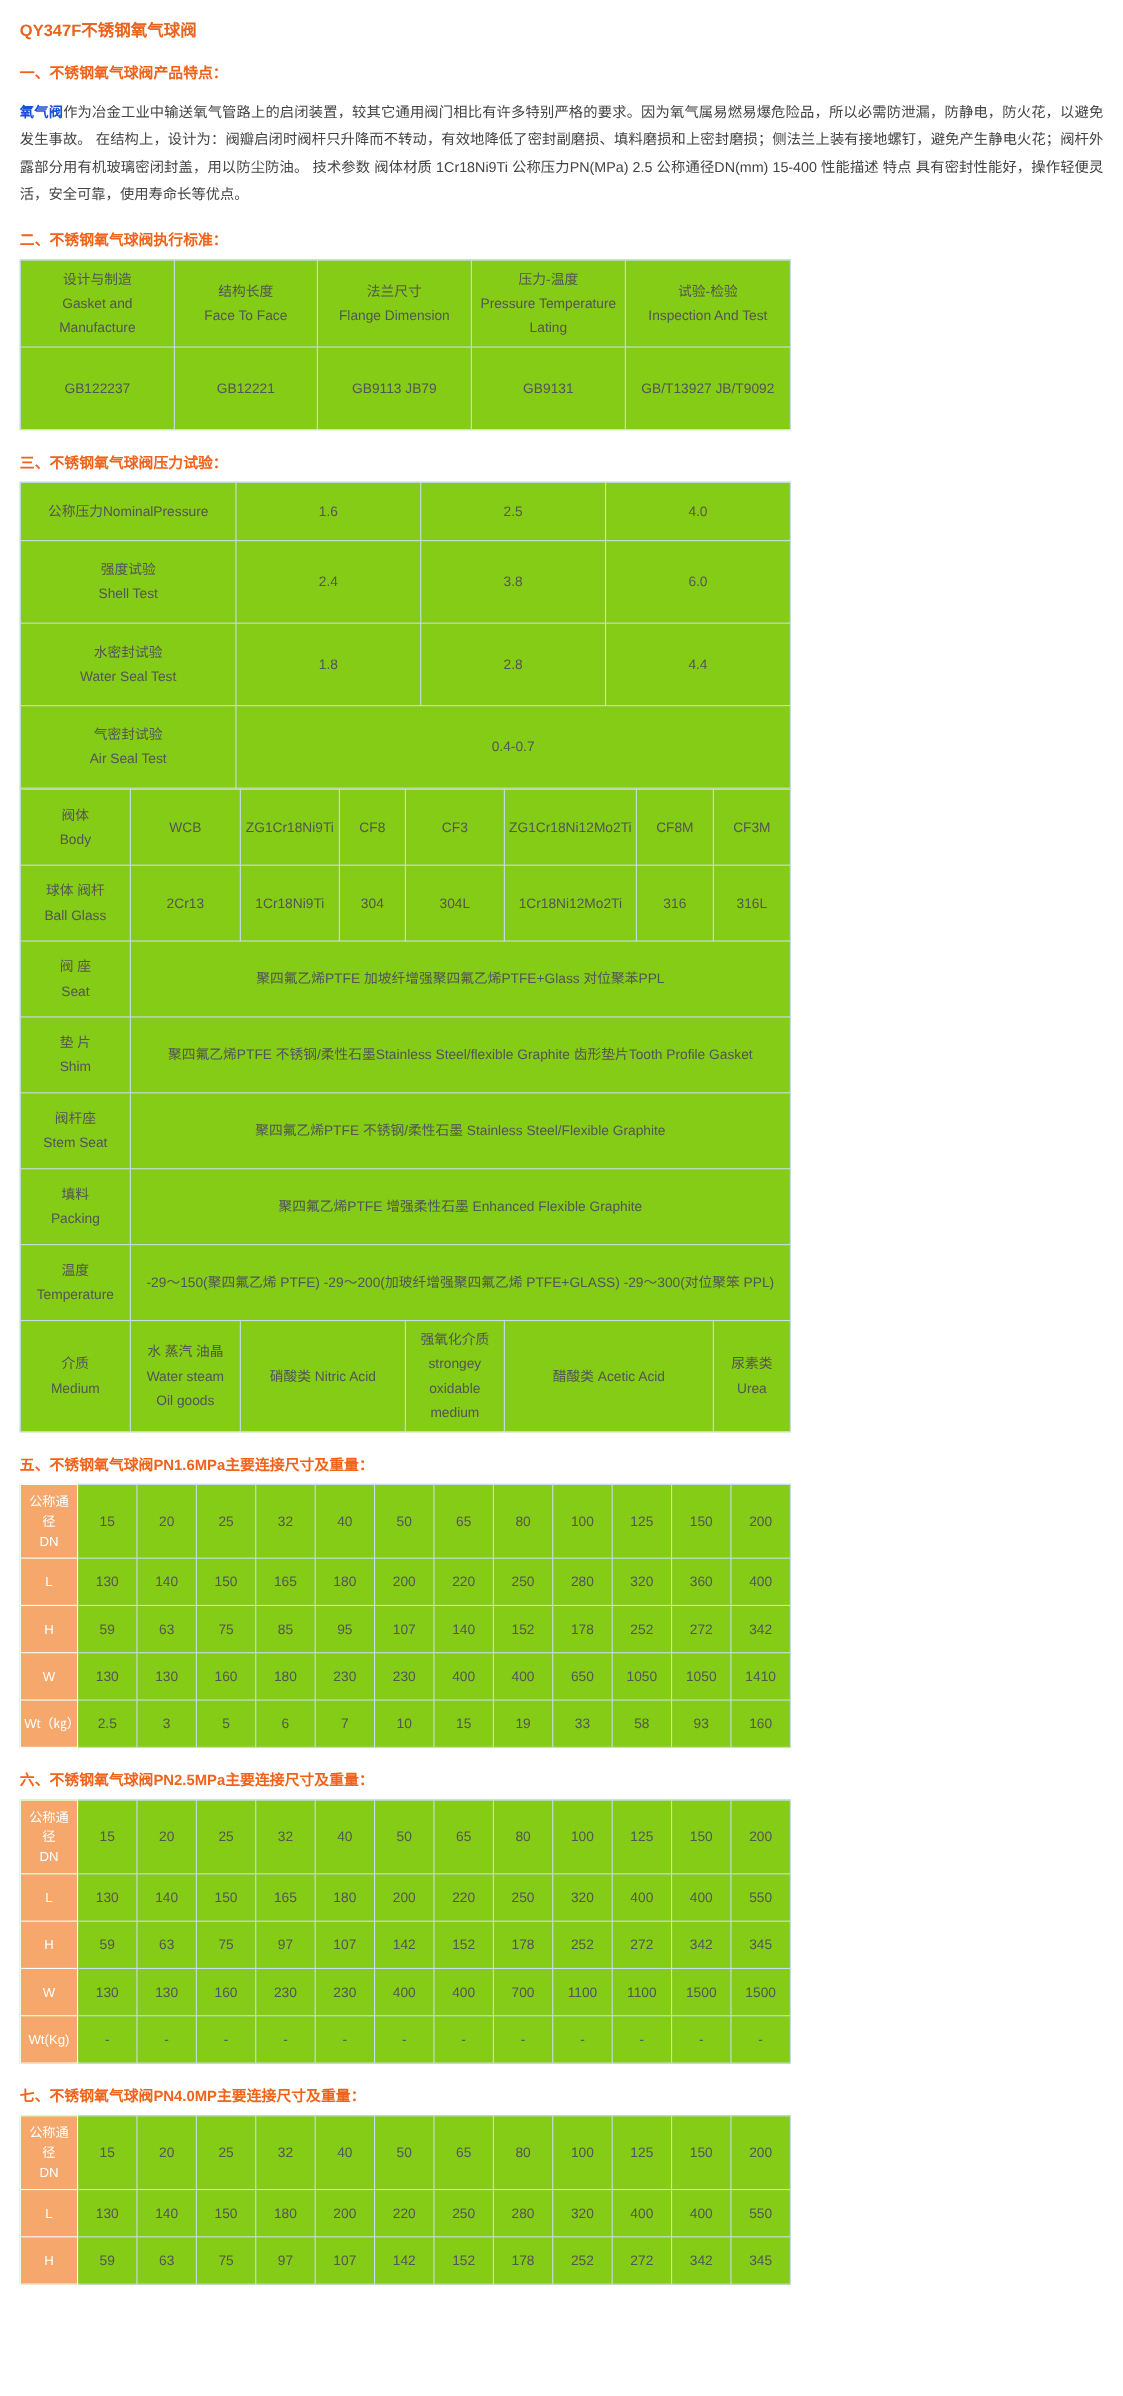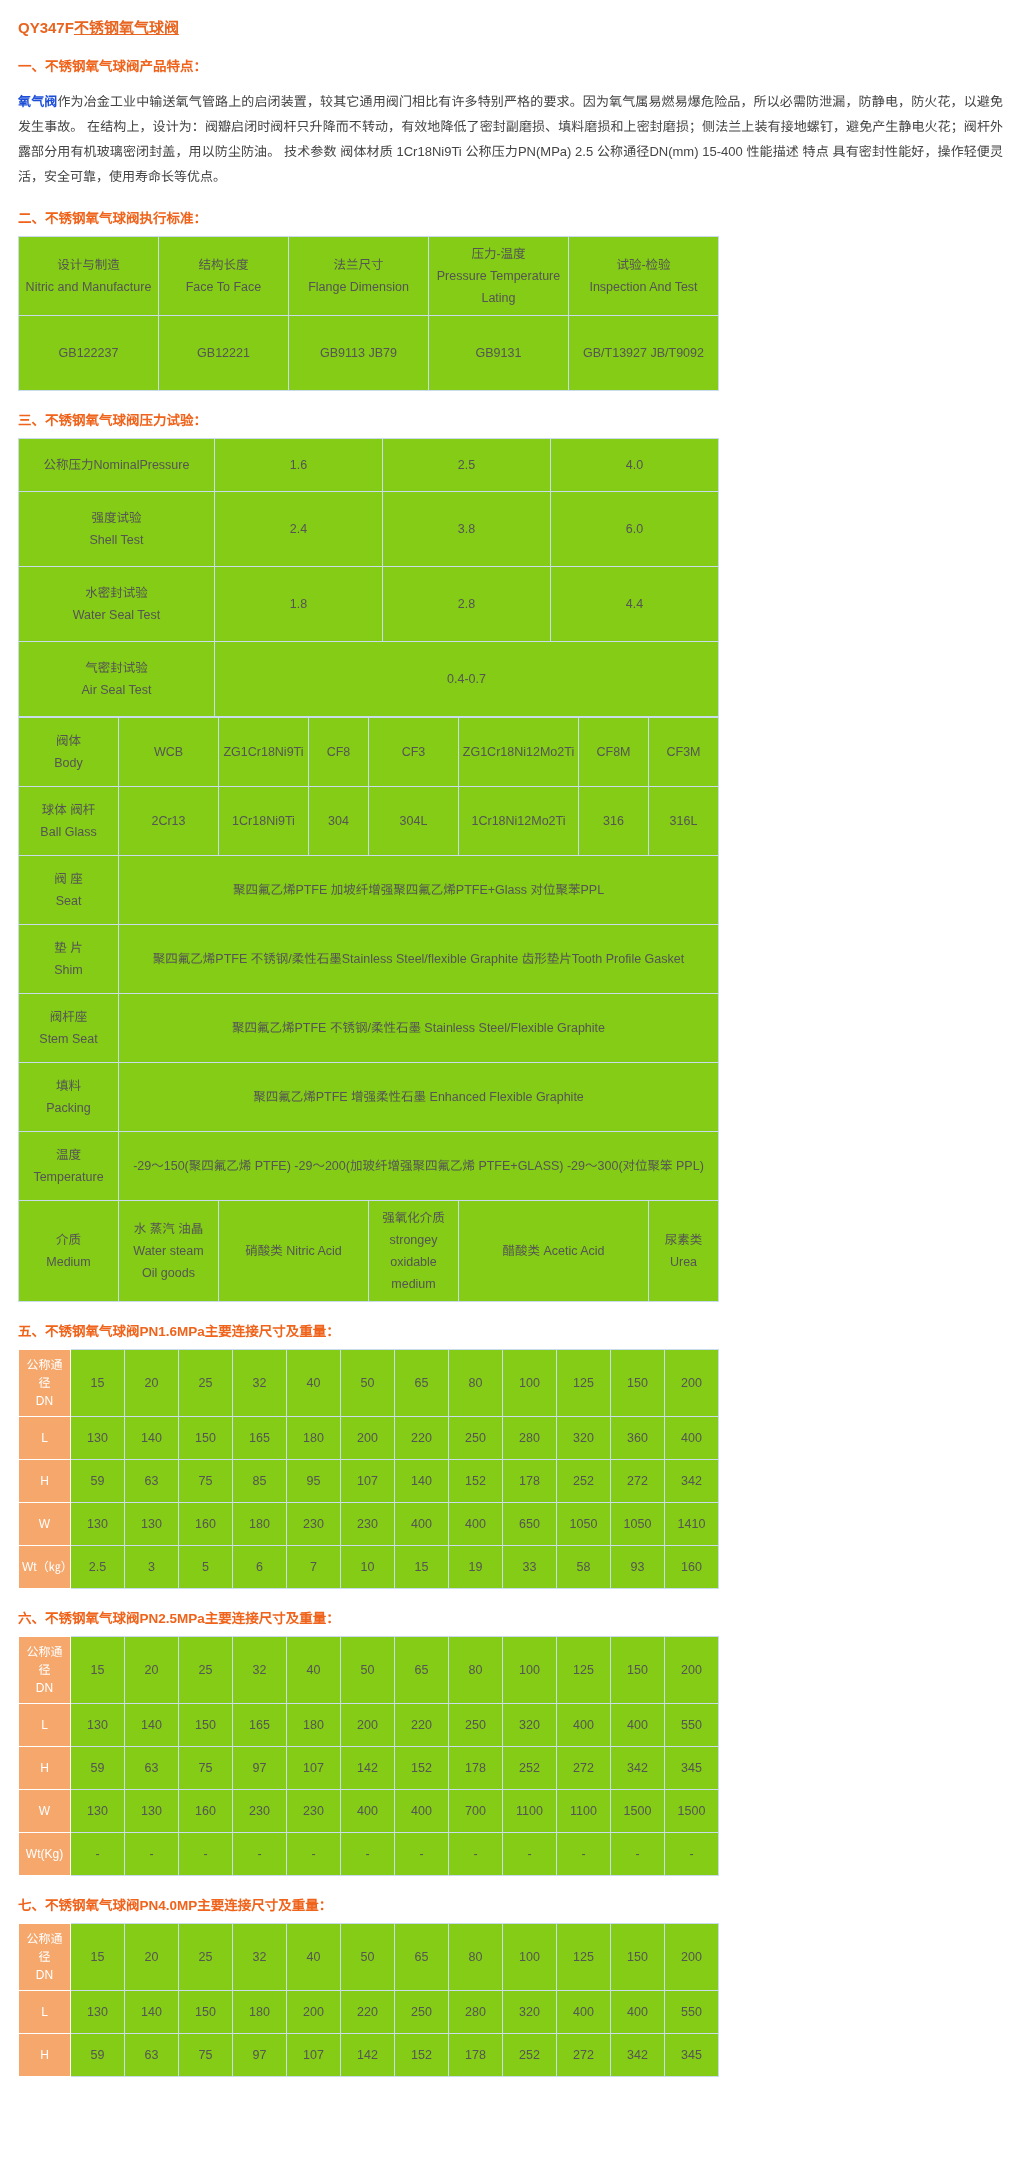--- a/index.html
+++ b/index.html
@@ -22,21 +22,20 @@
   }
   
   .doc-title {
     color: #e8641f;
     font-weight: bold;
     font-size: 15px;
     margin: 6px 0 0 18px;
     letter-spacing: 0px;
   }
   .doc-title .u {
-    text-decoration: underline;
     text-align: center;
   }
   .sec-heading {
     color: #f0631b;
     font-weight: bold;
     font-size: 13.5px;
     margin: 18px 0 9px 18px;
     letter-spacing: 0px;
   }
   .intro {
@@ -117,21 +116,21 @@
         <col style="width:140px">
         <col style="width:130px">
         <col style="width:140px">
         <col style="width:140px">
         <col style="width:150px">
       </colgroup>
     <tbody>
       <tr id="std-header-row">
         <td class="hdr">
             <span class="two-line">设计与制造</span>
-            <span class="two-line">Nitric and Manufacture</span>
+            <span class="two-line">Gasket and Manufacture</span>
           </td>
         <td class="hdr">
             <span class="two-line">结构长度</span>
             <span class="two-line">Face To Face</span>
           </td>
         <td class="hdr">
             <span class="two-line">法兰尺寸</span>
             <span class="two-line">Flange Dimension</span>
           </td>
         <td class="hdr">

